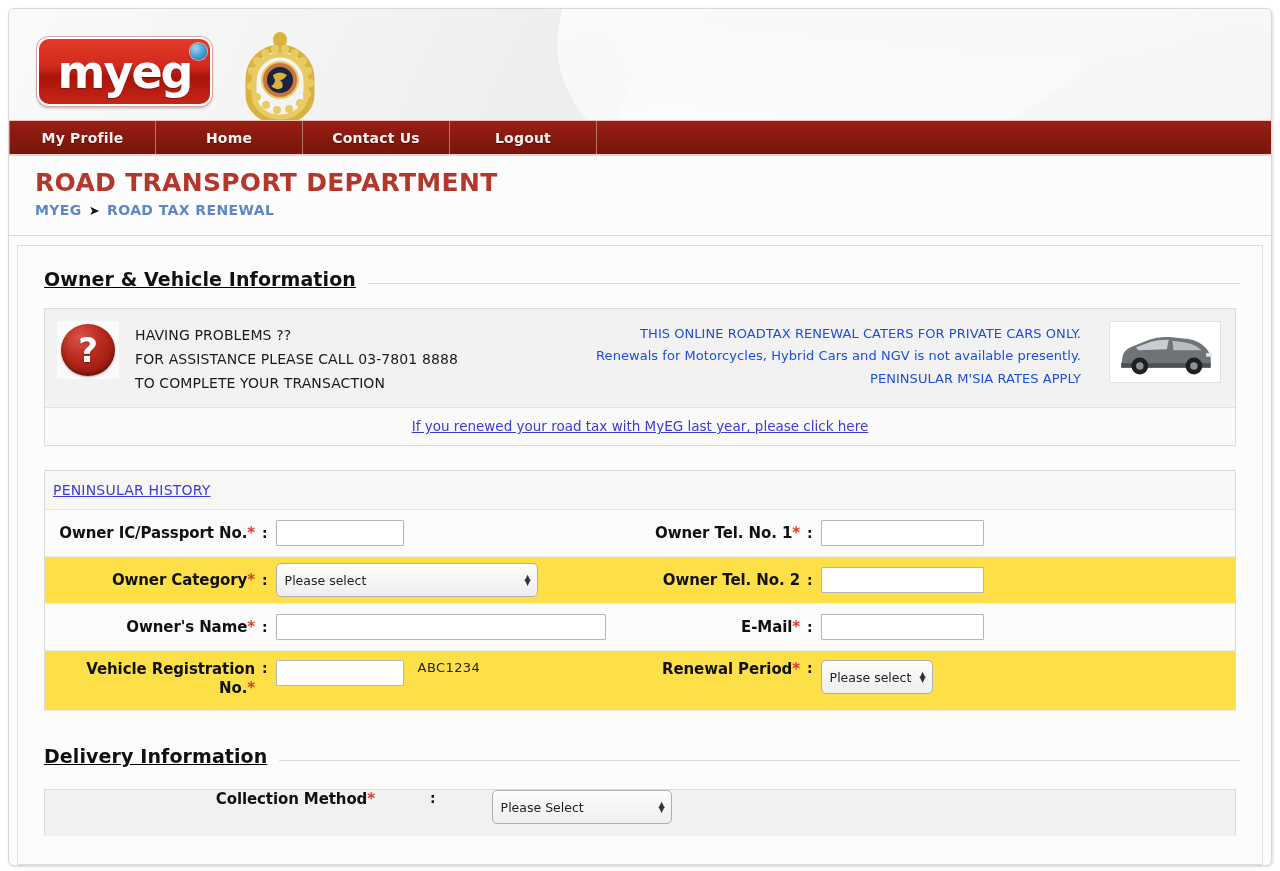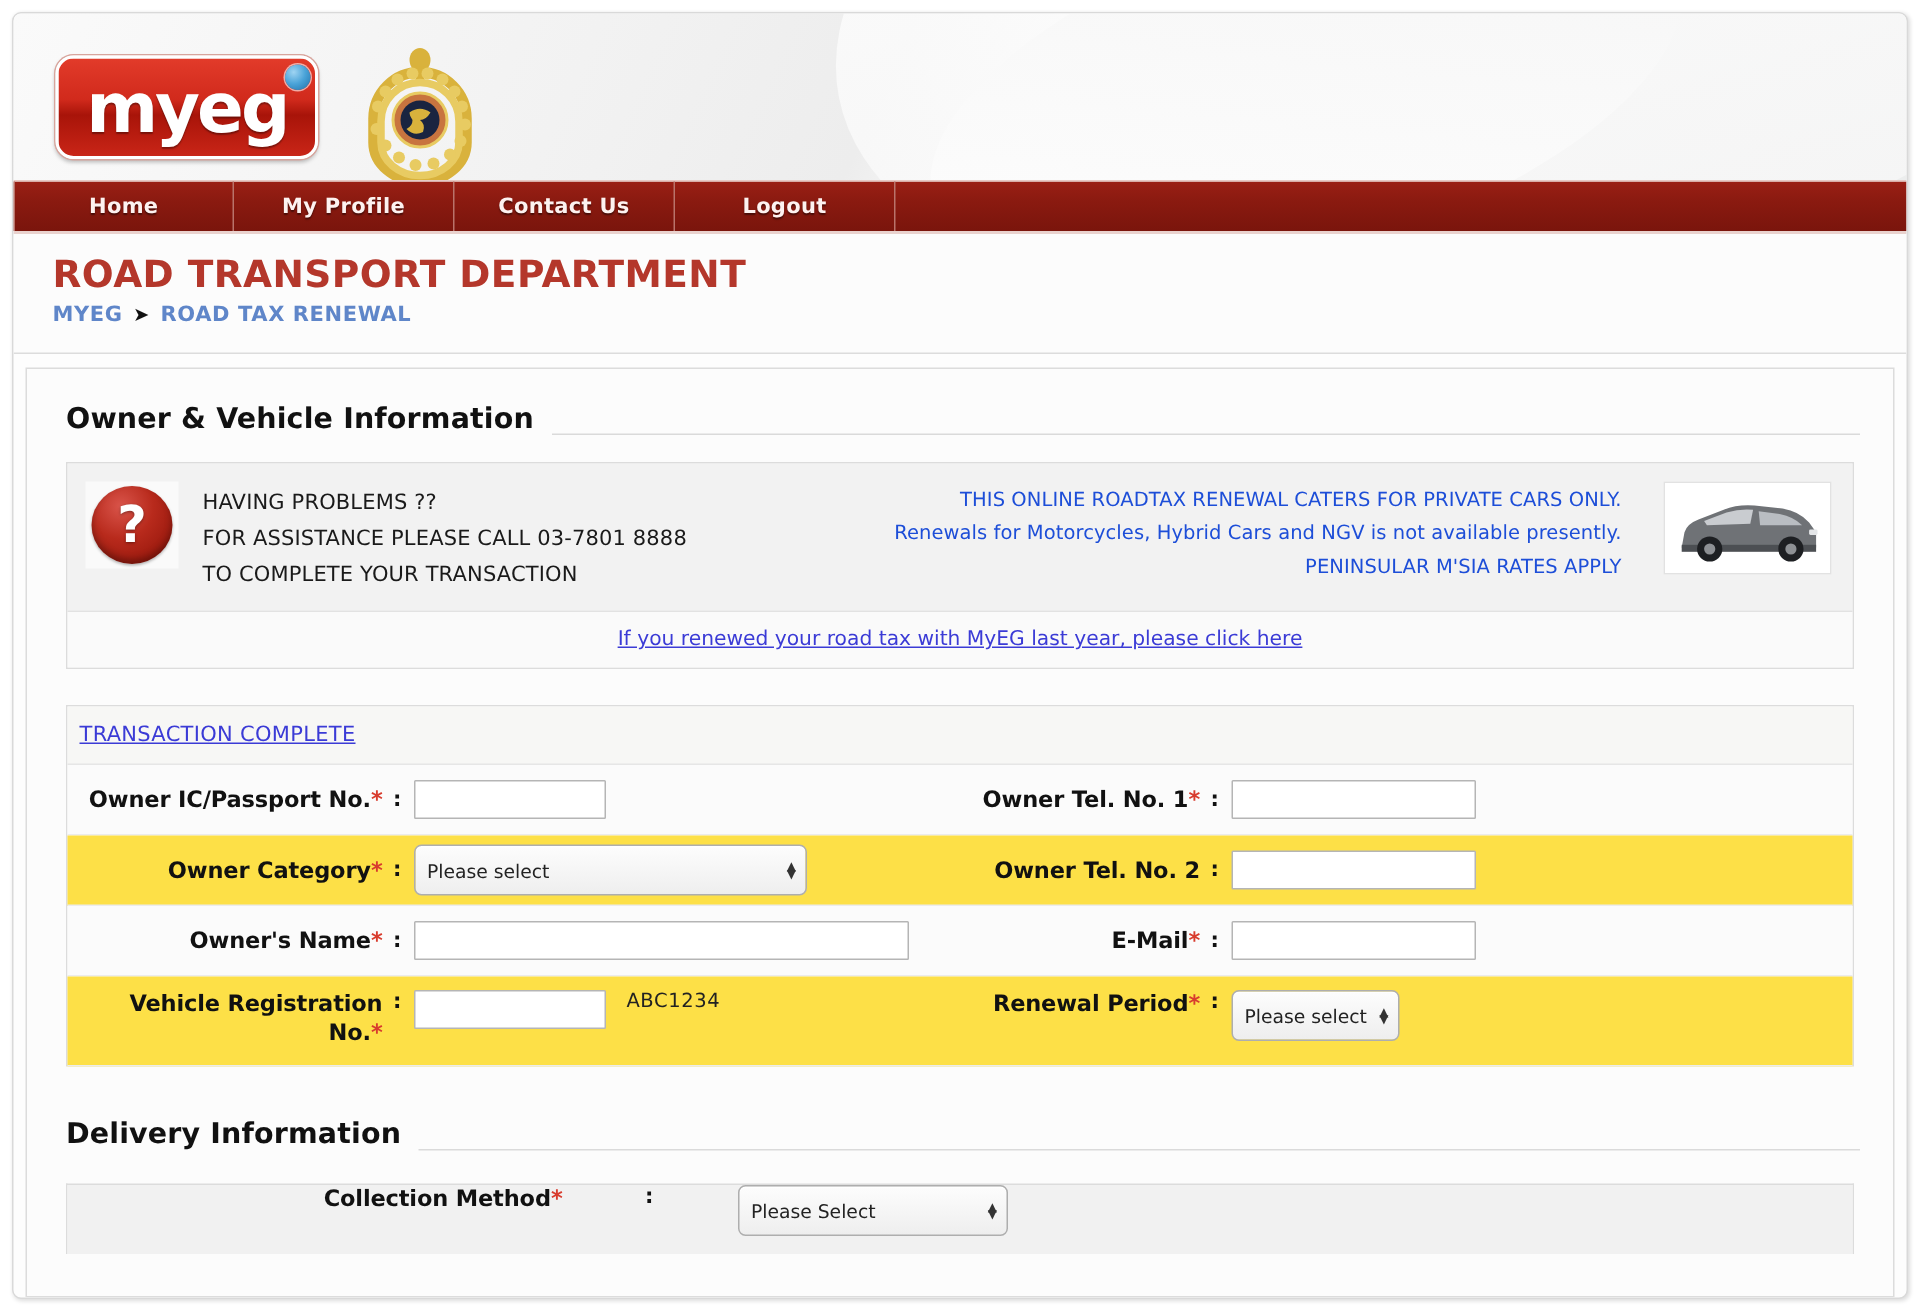--- a/index.html
+++ b/index.html
@@ -145,23 +145,24 @@
   .content-panel {
     margin: 9px 8px 0 8px;
     background: #fcfcfc;
     border: 1px solid #dcdcdc;
     min-height: 620px;
     padding: 0;
   }
 
   .section-head {
     display: flex;
-    align-items: flex-end;
+    align-items: center;
     gap: 12px;
     padding: 22px 22px 0 26px;
+    text-decoration: underline;
   }
   .section-head h2 {
     margin: 0;
     font-size: 19px;
     font-family: "DejaVu Sans", sans-serif;
     font-weight: bold;
     color: #111;
     white-space: nowrap;
     letter-spacing: .1px;
   }
@@ -407,22 +408,22 @@
           <circle cx="40" cy="79" r="4"></circle>
             <circle cx="29" cy="74" r="4"></circle>
           <circle cx="20" cy="66" r="4"></circle>
             <circle cx="14" cy="55" r="4"></circle>
         </g>
       </svg>
     </div>
   </div>
 
   <div class="navbar">
+    <div class="nav-item">My Profile</div>
     <div class="nav-item">Home</div>
-    <div class="nav-item">My Profile</div>
     <div class="nav-item">Contact Us</div>
     <div class="nav-item">Logout</div>
   </div>
 
   <div class="title-block">
     <div class="dept-title">ROAD TRANSPORT DEPARTMENT</div>
     <div class="breadcrumb">
       <span class="crumb">MYEG</span>
       <span class="crumb-sep">➤</span>
       <span class="crumb">ROAD TAX RENEWAL</span>
@@ -466,21 +467,21 @@
         </div>
       </div>
       <div class="notice-link-row">
         <a class="link">If you renewed your road tax with MyEG last year, please click here</a>
       </div>
     </div>
 
     <div class="form-wrap">
 
       <div class="hist-row">
-        <a class="link">TRANSACTION COMPLETE</a>
+        <a class="link">PENINSULAR HISTORY</a>
       </div>
 
       <div class="frow odd">
         <div class="fcol">
           <span class="flabel lbl-left"><span>Owner IC/Passport No.</span><span class="req">*</span></span>
           <span class="colon">:</span>
           <input type="text" class="w-small" value="" style="">
         </div>
         <div class="fcol">
           <span class="flabel lbl-right"><span>Owner Tel. No. 1</span><span class="req">*</span></span>

